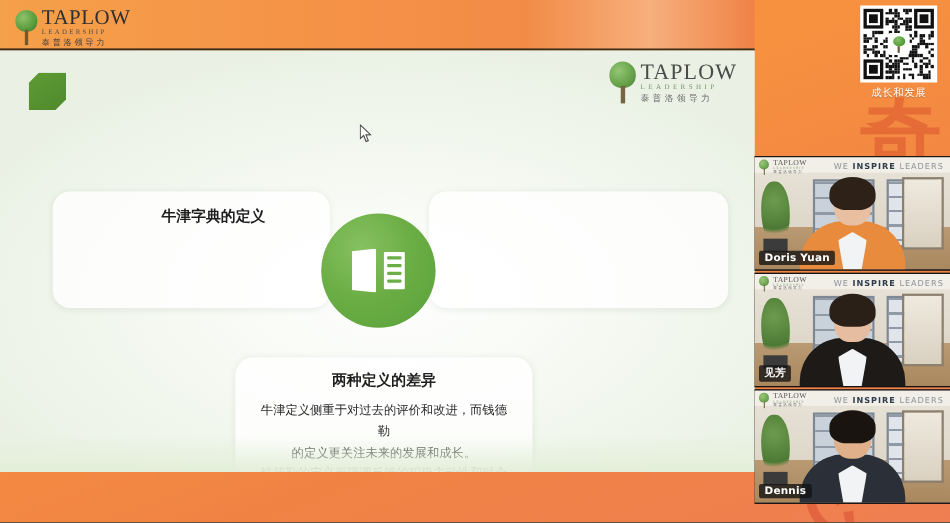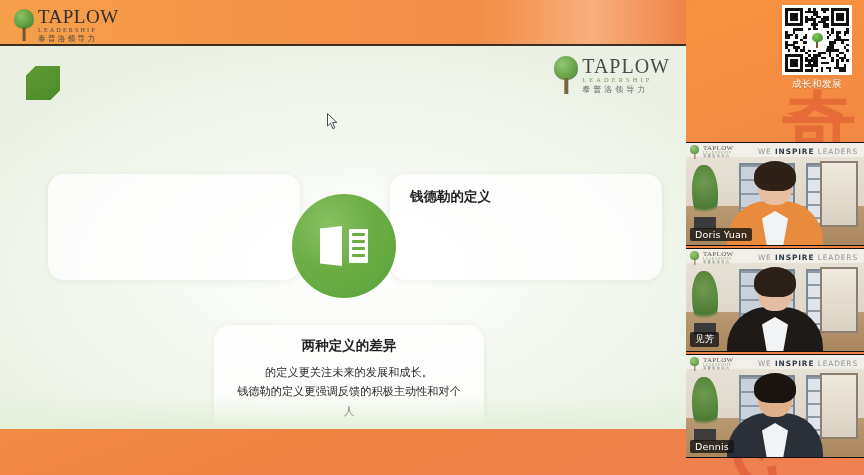--- a/index.html
+++ b/index.html
@@ -294,21 +294,21 @@
     font-size: 7.4px; letter-spacing: .9px; color: #5d6670;
     font-family: "DejaVu Sans", sans-serif; white-space: nowrap;
   }
   .vtagline b { color: #2f3d4d; font-weight: 700; }
   .vtagline span.dim { color: #8d949b; }
 
   .vname {
     position: absolute; left: 4px; bottom: 4px; z-index: 4;
     background: rgba(20,20,20,.80); color: #fff;
     font-size: 9.5px; padding: 1px 5px; border-radius: 2px;
-    font-family: "DejaVu Sans", sans-serif; letter-spacing: .2px;
+    font-family: "DejaVu Sans", sans-serif; letter-spacing: .2px; font-weight: bold;
   }
 
   
   .cursor {
     position: absolute; left: 327px; top: 67px; z-index: 9;
     width: 0; height: 0; pointer-events: none;
   }
   .cursor svg { display:block; }
 </style>
 </head>
@@ -552,41 +552,42 @@
             <div class="trunk"></div>
         </div>
         <div class="wordmark">
           <div class="wm-name">TAPLOW</div>
           <div class="wm-sub">LEADERSHIP</div>
           <div class="wm-cn">泰普洛领导力</div>
         </div>
       </div>
 
       <div class="card" id="card-oxford">
+        <div class="card-title">牛津字典的定义</div>
       </div>
 
       <div class="card" id="card-chandler">
-        <div class="card-title">钱德勒的定义</div>
       </div>
 
       <div class="center-icon">
         <div class="doc-glyph">
           <div class="panel-left"></div>
           <div class="panel-right">
             <i style="top:4px"></i>
               <i style="top:11px"></i>
               <i style="top:18px"></i>
               <i style="top:25px"></i>
           </div>
         </div>
       </div>
 
       <div class="card" id="card-diff">
         <div class="card-title">两种定义的差异</div>
         <div class="card-body">
+          <div>牛津定义侧重于对过去的评价和改进，而钱德勒</div>
           <div>的定义更关注未来的发展和成长。</div>
           <div>钱德勒的定义更强调反馈的积极主动性和对个人</div>
 
         </div>
       </div>
 
       <div class="cursor">
         <svg width="12" height="17" viewBox="0 0 12 17">
           <path d="M0.5 0.5 L0.5 13 L3.6 10.2 L5.8 15.6 L7.8 14.8 L5.7 9.6 L9.8 9.4 Z" fill="#ffffff" stroke="#4a4a4a" stroke-width="1"></path>
         </svg>

